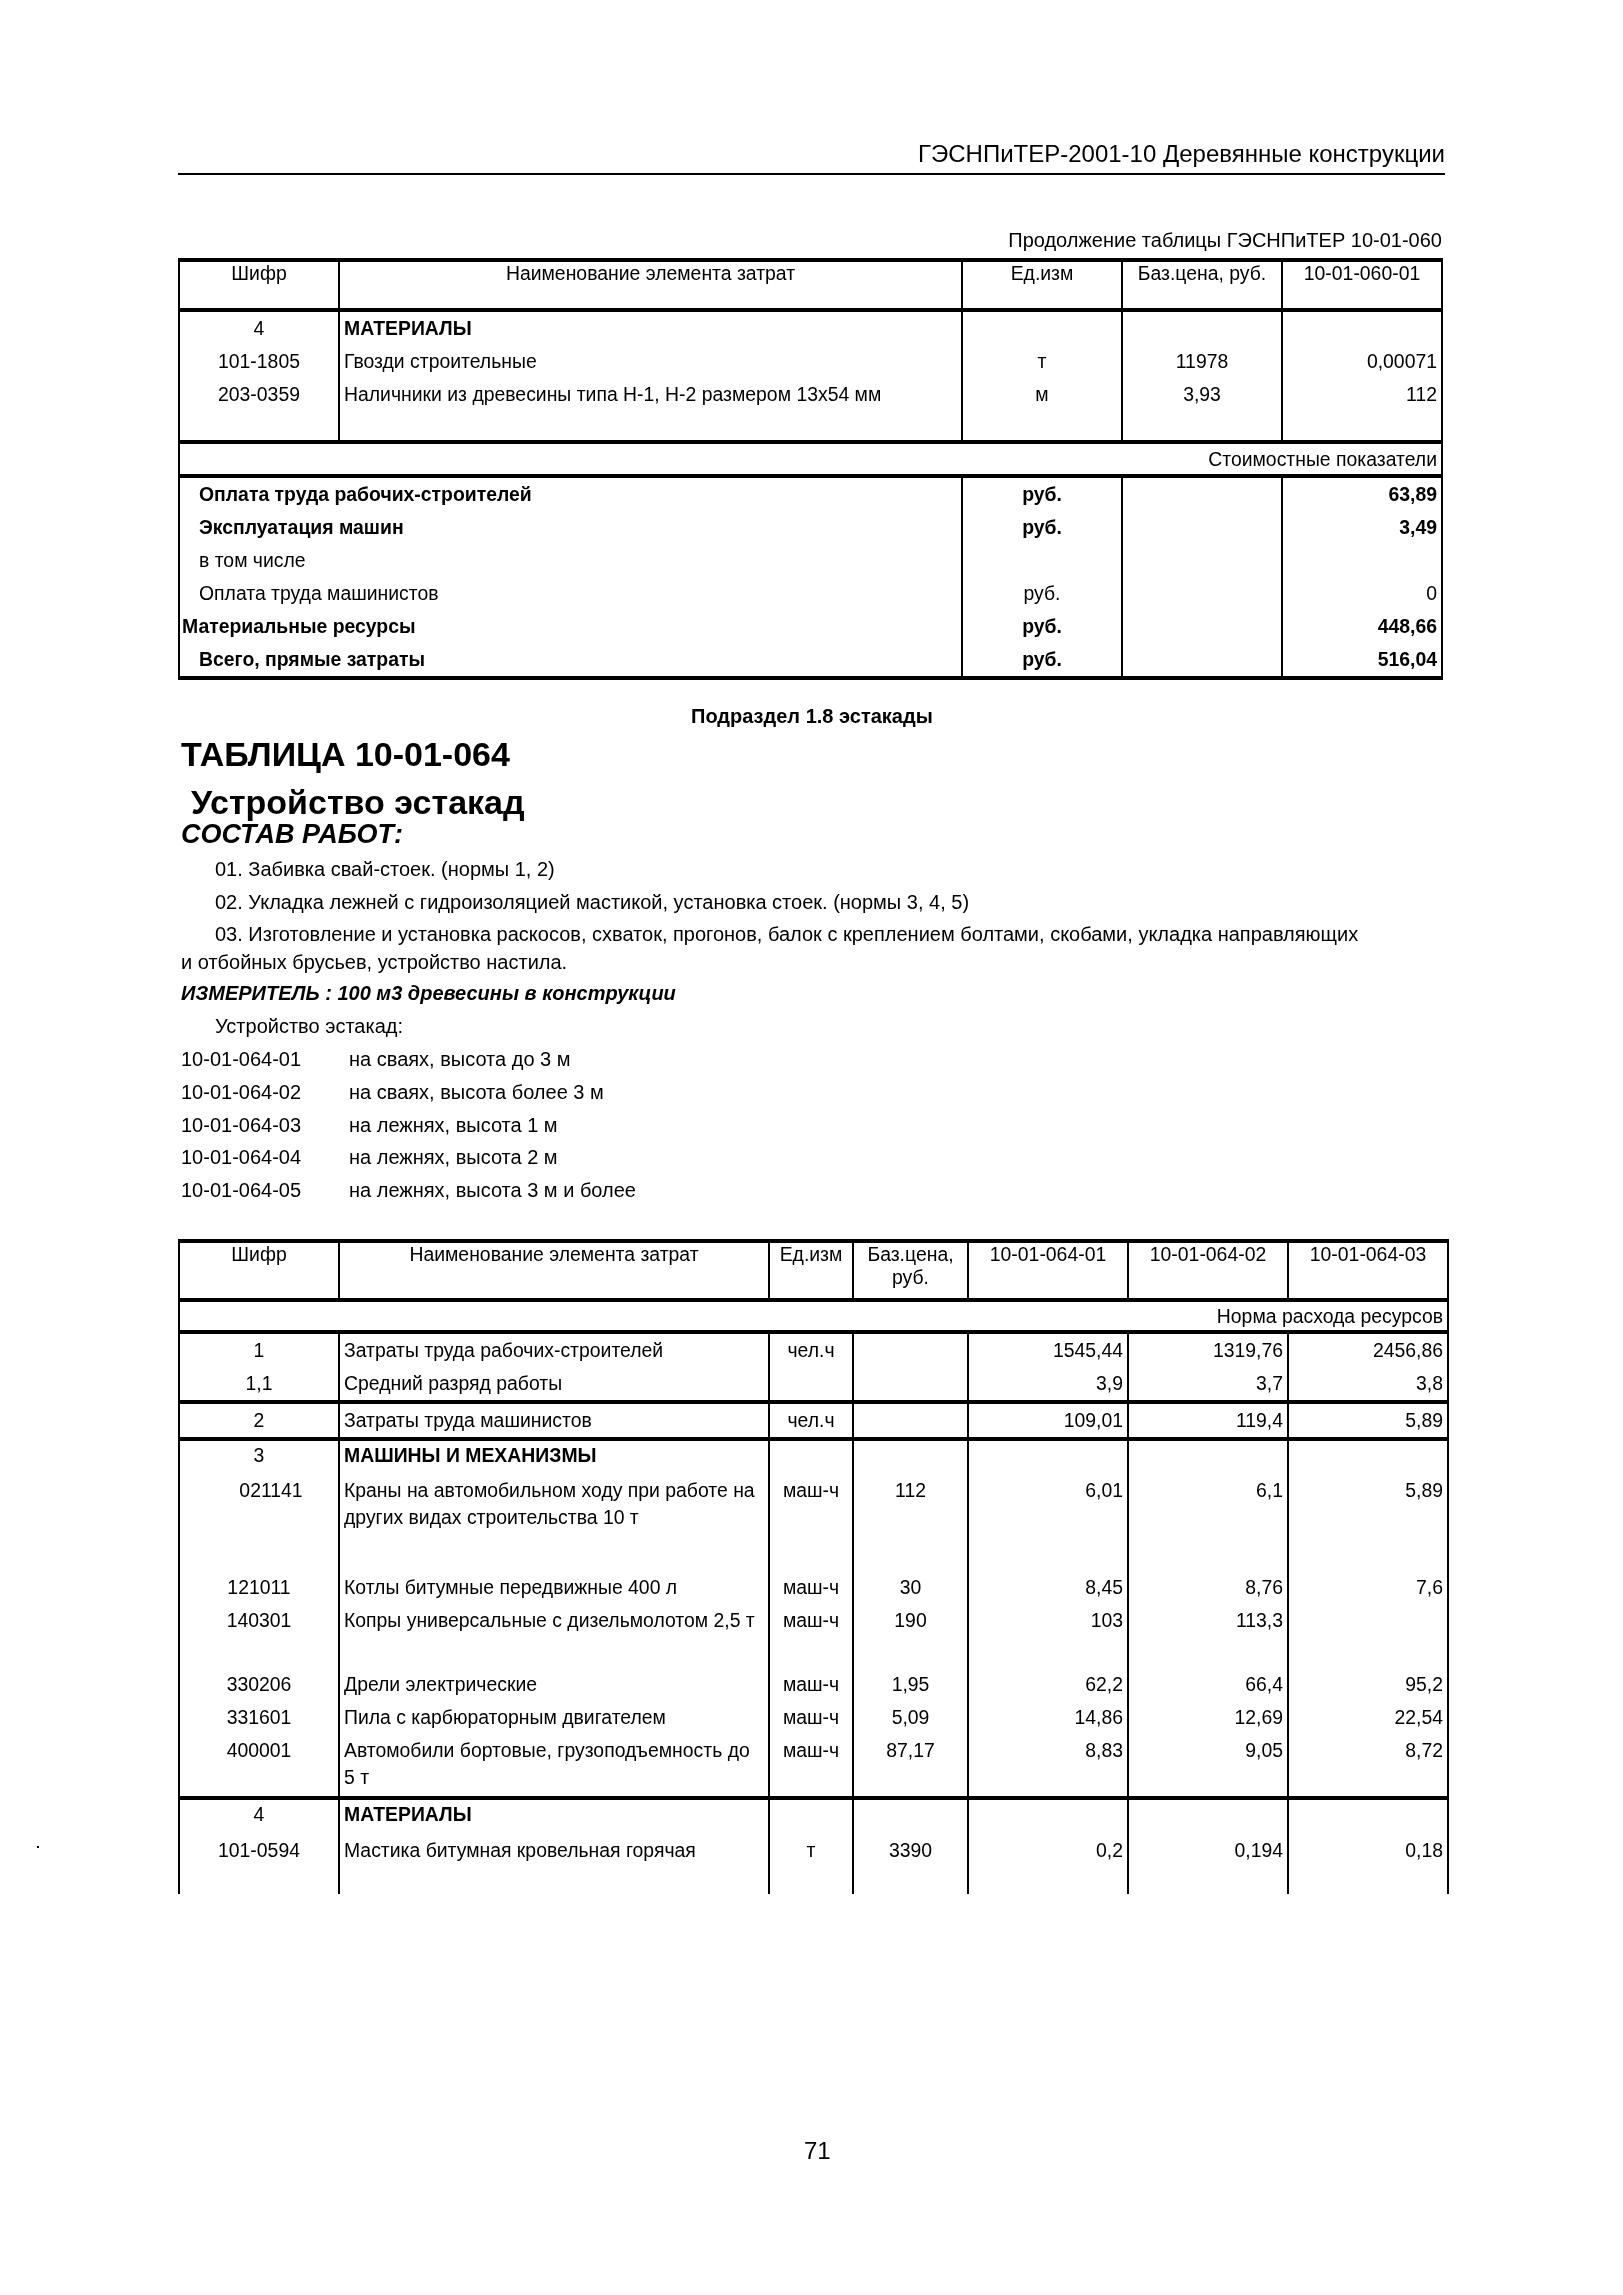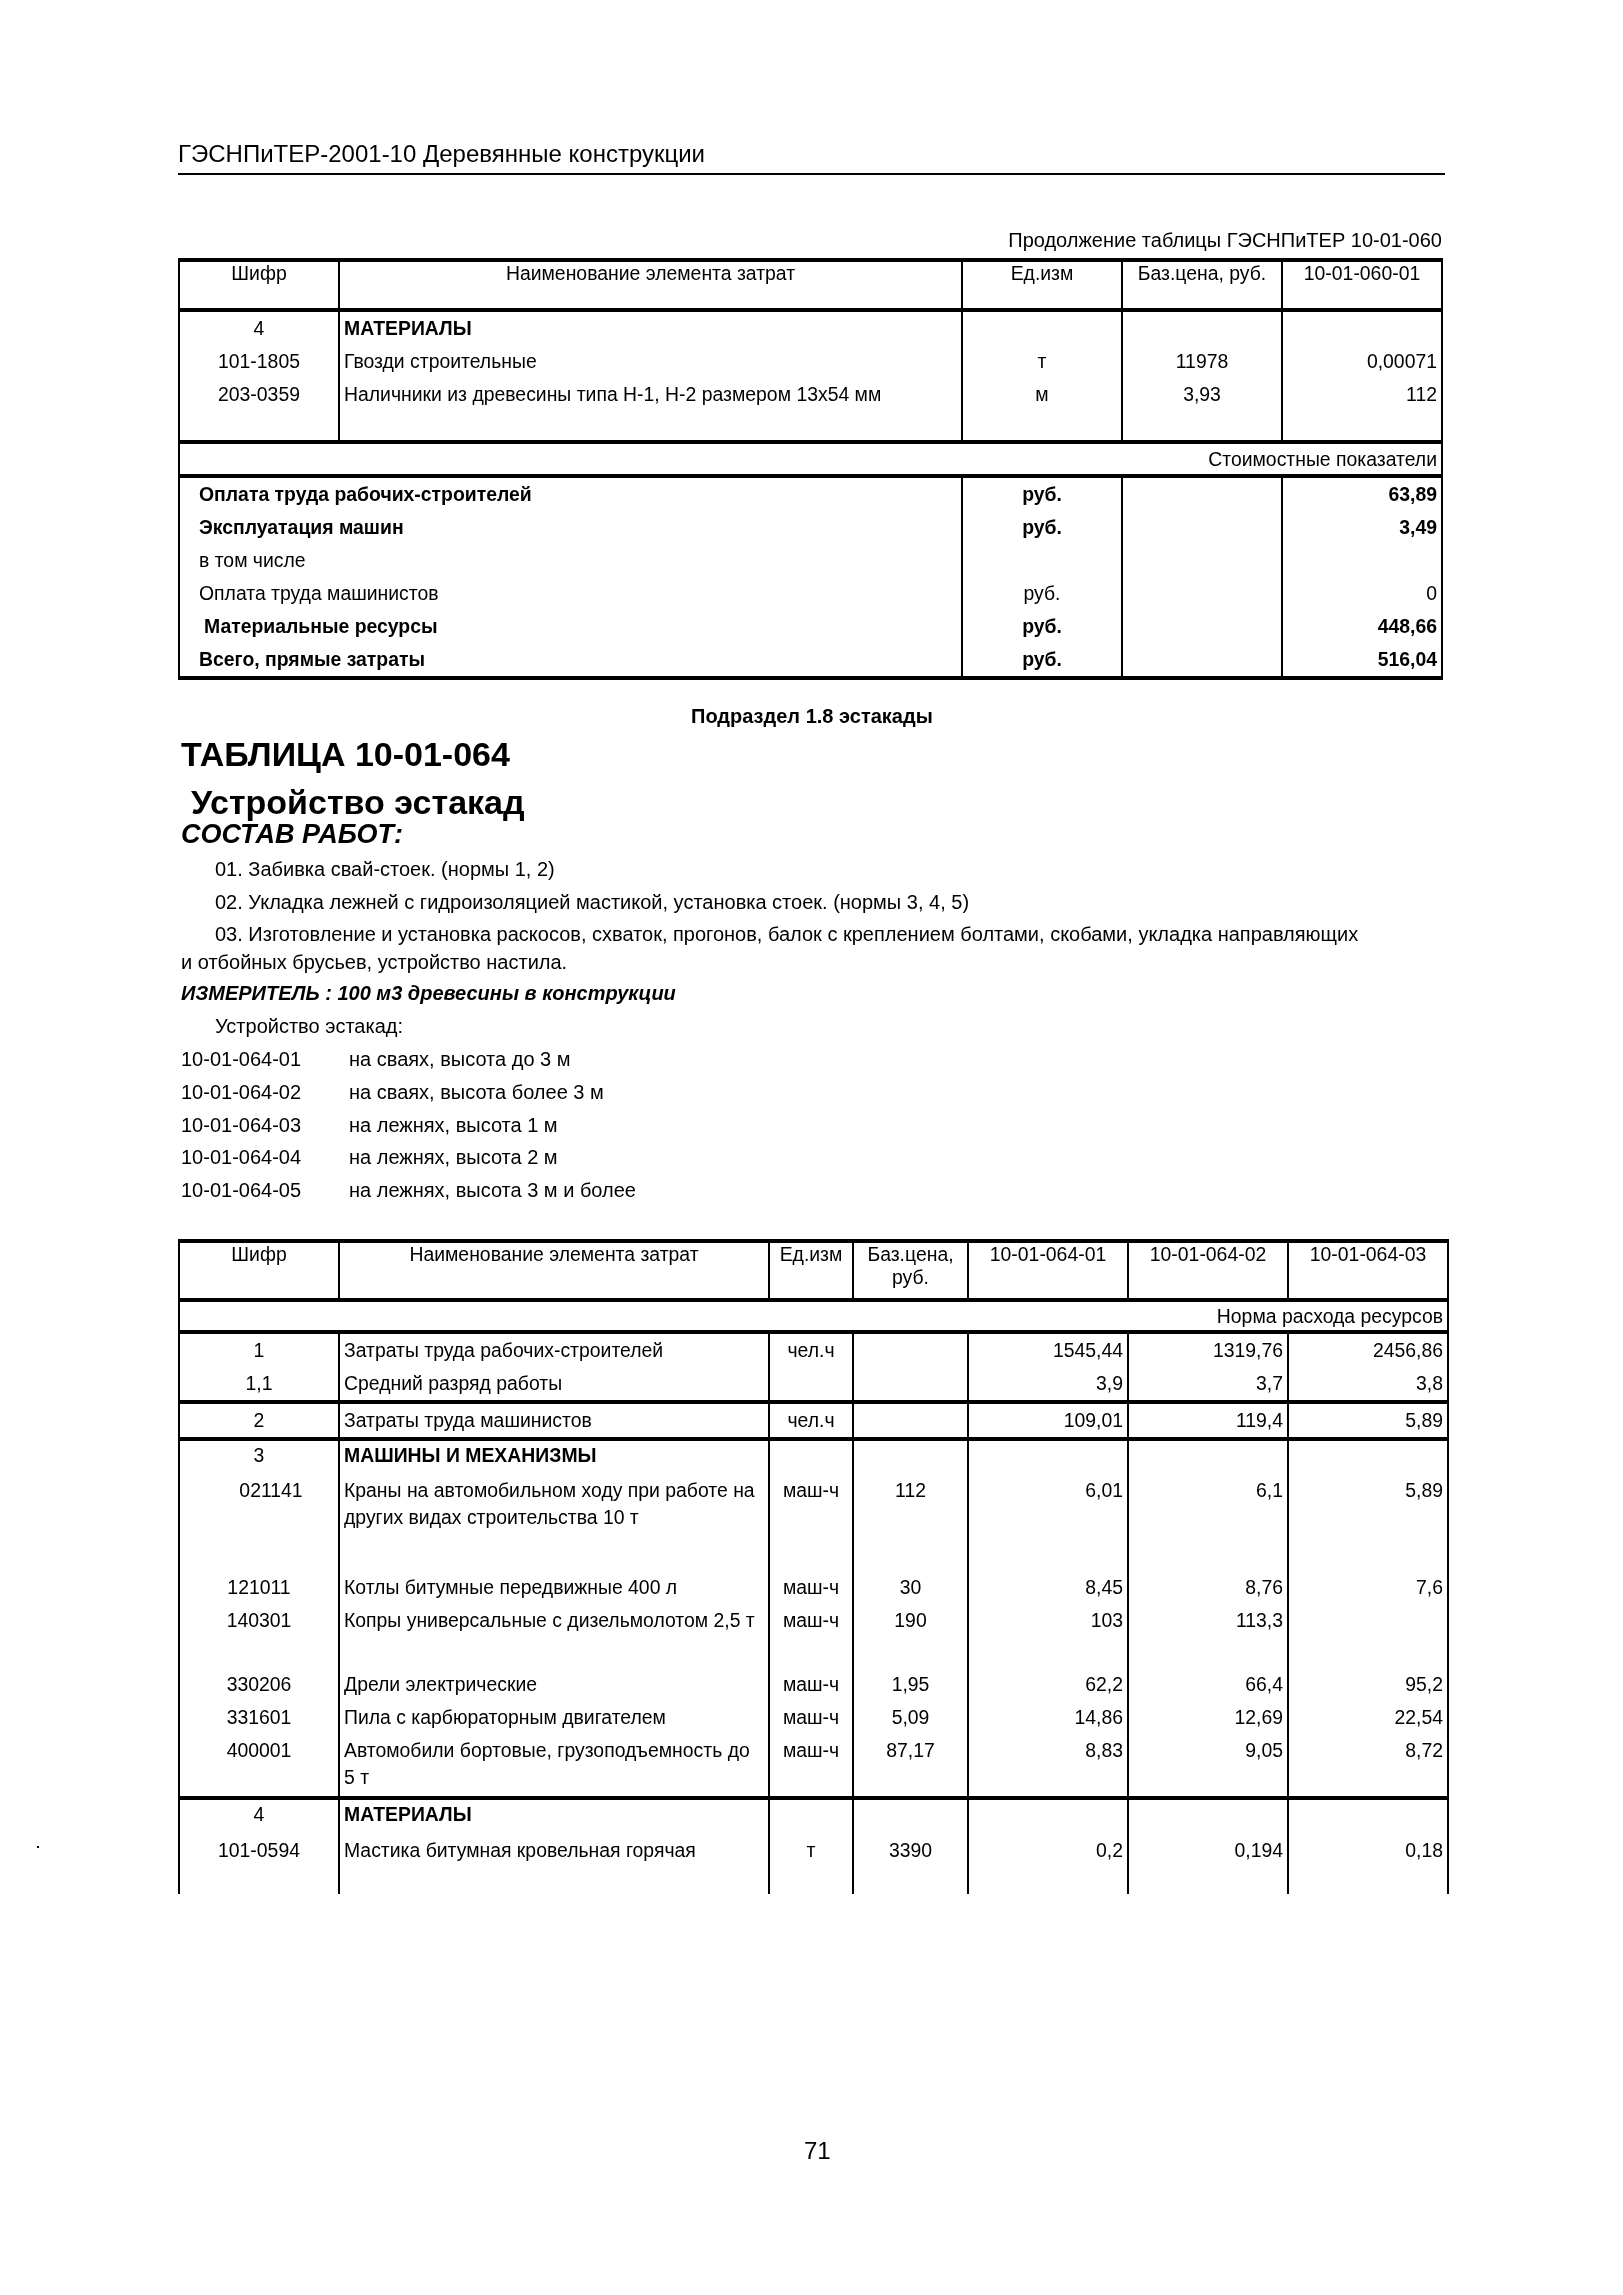--- a/index.html
+++ b/index.html
@@ -1,20 +1,20 @@
 <!DOCTYPE html>
 <html style="font-size:10.7px"><head>
 <meta charset="utf-8">
 <style>
   html, body { margin: 0; padding: 0; background: #ffffff; }
   body { width: 1623px; height: 2295px; position: relative; overflow: hidden;
          font-family: "Liberation Sans", sans-serif; color: #000; }
   .abs { position: absolute; }
   .running-head { left: 178px; top: 139px; width: 1267px; font-size: 24px;
-                  border-bottom: 2.7px solid #000; padding-bottom: 4px; line-height: 29.5px; }
+                  border-bottom: 2.7px solid #000; padding-bottom: 4px; line-height: 29.5px; text-align: right; }
   .cont-title { left: 959px; top: 229px; width: 483px; text-align: right; font-size: 20px; }
 
   table.grid { border-collapse: collapse; position: absolute; table-layout: fixed; font-size: 19.4px; }
   table.grid td { padding: 0 4px; vertical-align: top; border-left: 2px solid #000; border-right: 2px solid #000; }
   .thick-top td { border-top: 4px solid #000; }
   .thick-bot td { border-bottom: 4px solid #000; }
   .hdr td { vertical-align: middle; text-align: center; height: 46px; margin-top: 29px; }
   .c { text-align: center; }
   .r { text-align: right; }
   .b { font-weight: bold; }
@@ -105,21 +105,21 @@
     <td></td>
     <td class="r"></td>
   </tr>
   <tr class="row">
     <td colspan="2" style="padding-left:19px">Оплата труда машинистов</td>
     <td class="c">руб.</td>
     <td></td>
     <td class="r">0</td>
   </tr>
   <tr class="row">
-    <td colspan="2" class="b" style="padding-left:24px">Материальные ресурсы</td>
+    <td colspan="2" class="b" style="padding-left:2px">Материальные ресурсы</td>
     <td class="c b">руб.</td>
     <td></td>
     <td class="r b">448,66</td>
   </tr>
   <tr class="row thick-bot">
     <td colspan="2" class="b" style="padding-left:19px">Всего, прямые затраты</td>
     <td class="c b">руб.</td>
     <td></td>
     <td class="r b">516,04</td>
   </tr>

